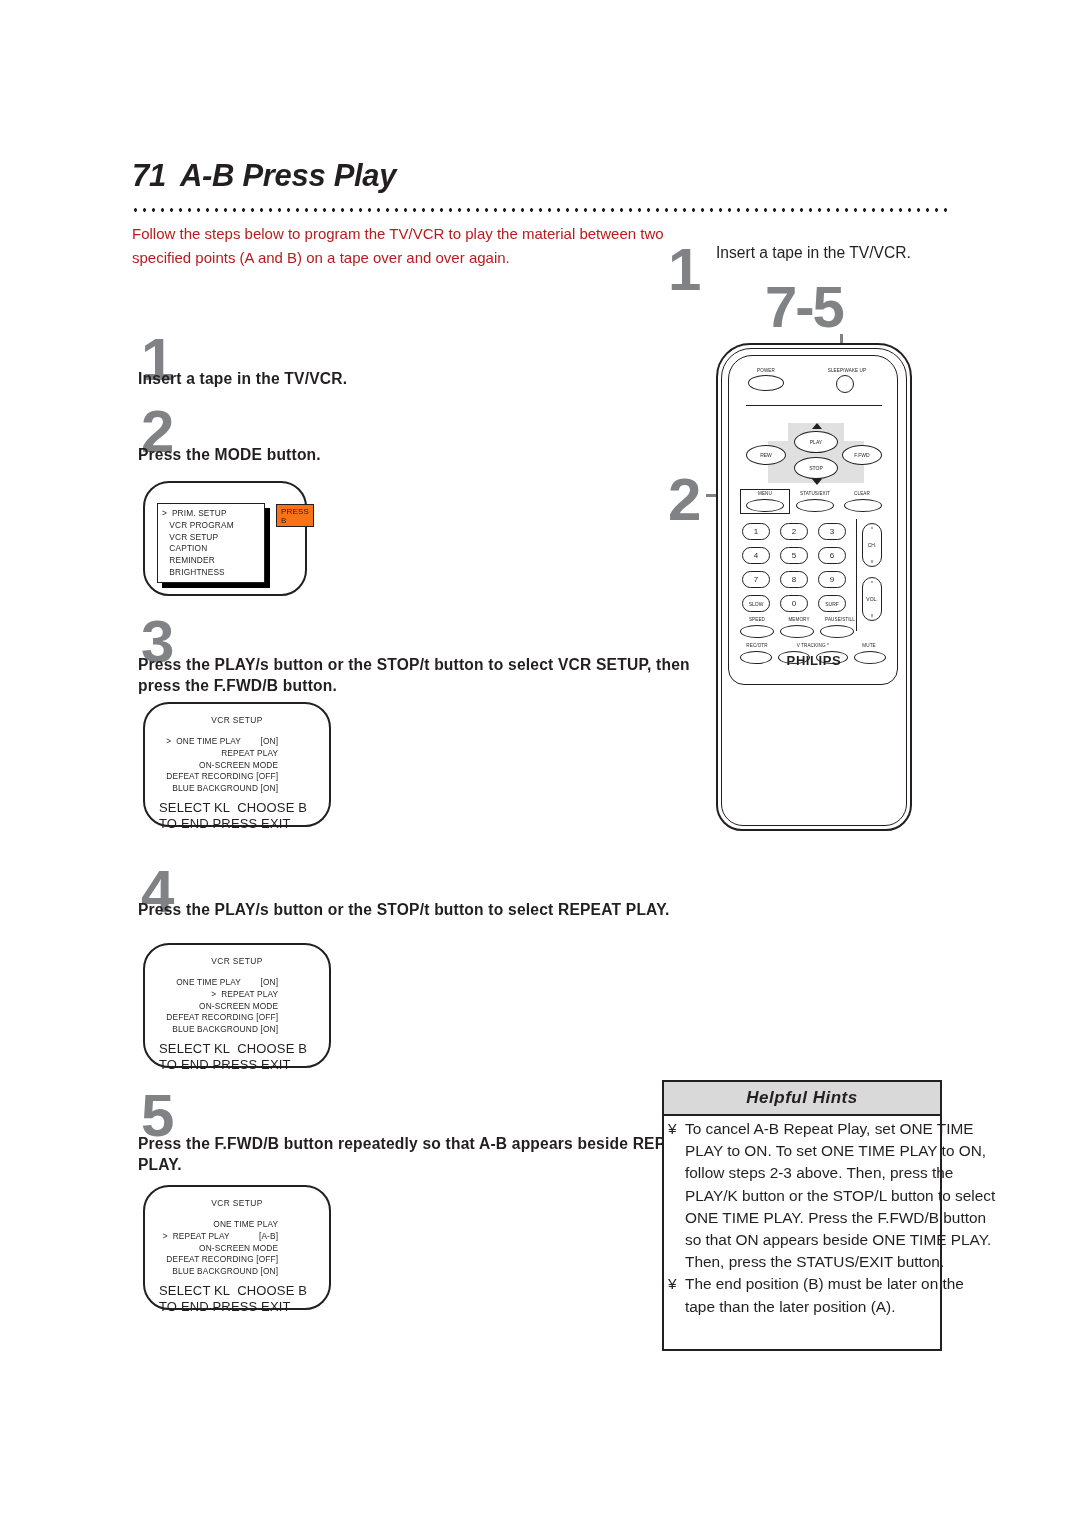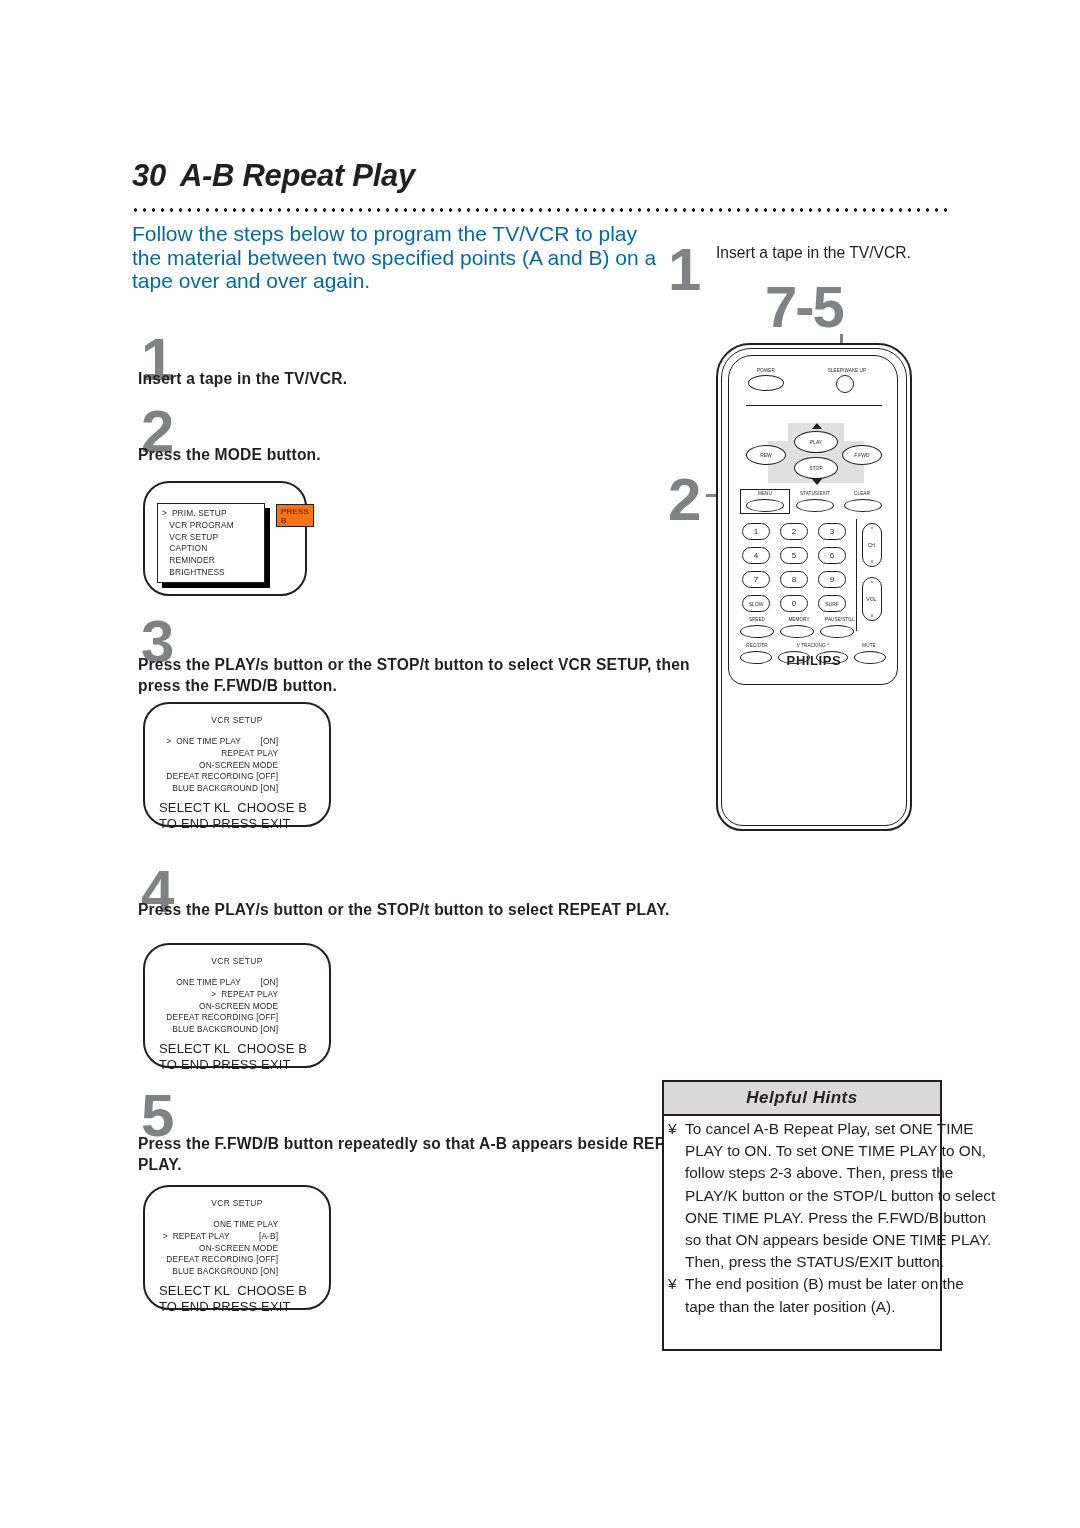--- a/index.html
+++ b/index.html
@@ -30,22 +30,22 @@
     background-image: radial-gradient(circle, #231f20 1.6px, rgba(0,0,0,0) 1.9px);
     background-size: 9px 6px;
     background-repeat: repeat-x;
     background-position: 0 50%;
   }
 
   
   .intro {
     position: absolute; left: 132px; top: 222px;
     width: 540px;
-    font-size: 21px; line-height: 23.5px;
-    color: #0369a1;
+    font-size: 15px; line-height: 23.5px;
+    color: #b91c1c;
   }
 
   
   .stepnum {
     position: absolute;
     font-size: 60px; font-weight: bold;
     color: #808285;
     line-height: 1;
     letter-spacing: -1px;
   }
@@ -260,21 +260,21 @@
   .hint-item { display: flex; margin-bottom: 0px; }
   .hint-bullet { width: 17px; flex: 0 0 17px; }
   .hint-text { flex: 1; }
 </style>
 </head>
 <body>
 
 <div class="page">
 
   <div class="page-title">
-    <span class="title-num">30</span><span>A-B Repeat Play</span>
+    <span class="title-num">71</span><span>A-B Press Play</span>
   </div>
   <div class="dotted-rule"></div>
 
   <div class="intro">Follow the steps below to program the TV/VCR to play the material between two specified points (A and B) on a tape over and over again.</div>
 
   <div class="stepnum" style="left:141px; top:330px;">1</div>
   <div class="steptext" style="left:138px; top:368px;">Insert a tape in the TV/VCR.</div>
 
   <div class="stepnum" style="left:141px; top:402px;">2</div>
   <div class="steptext" style="left:138px; top:444px;">Press the MODE button.</div>

